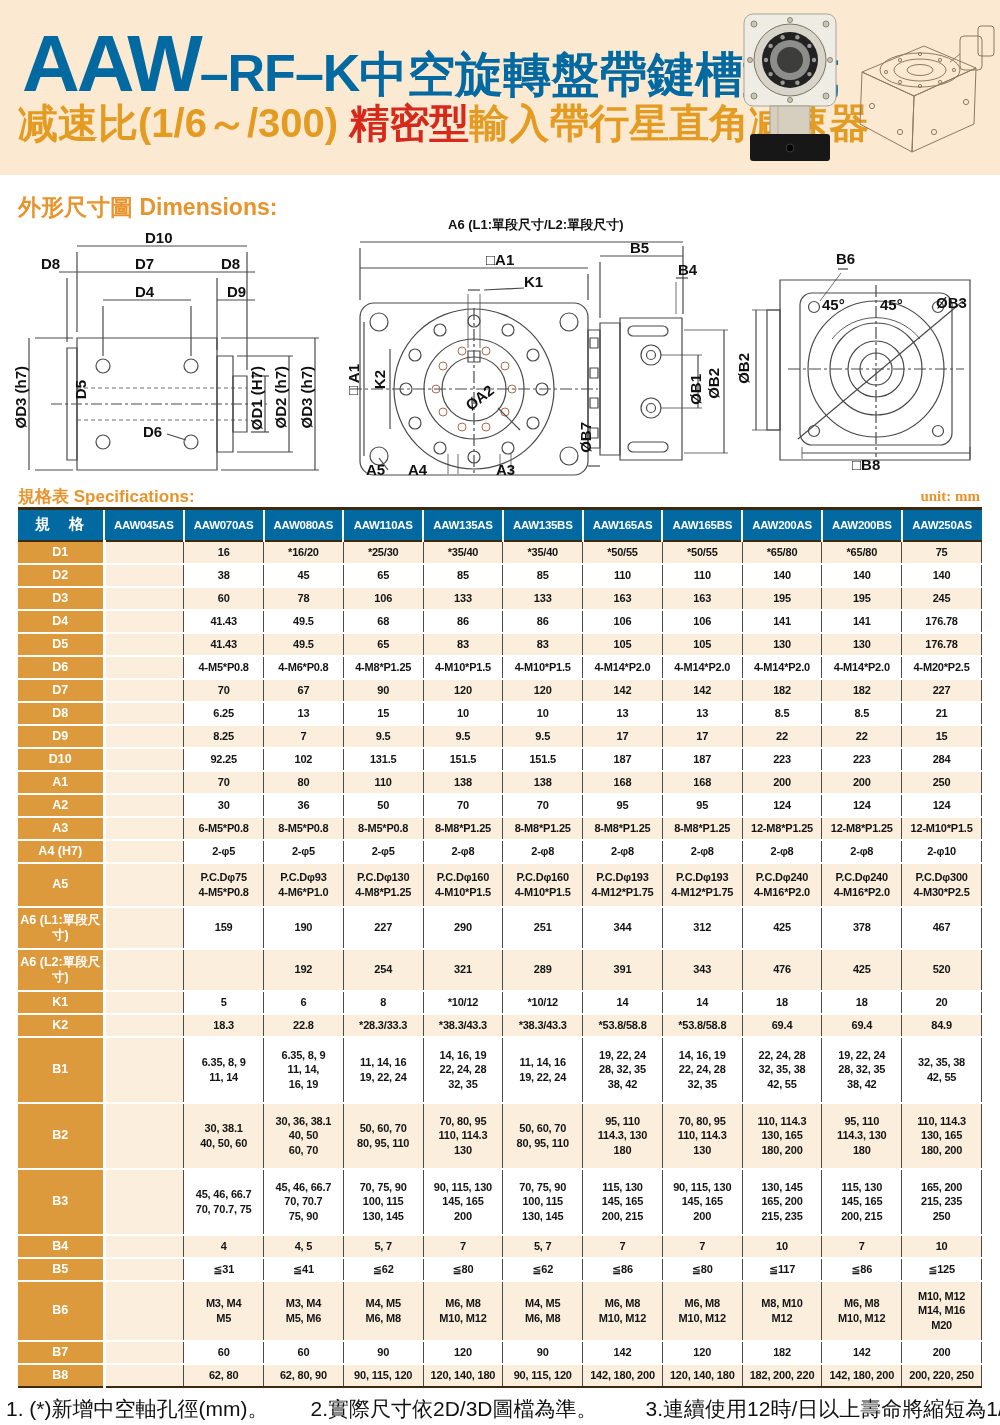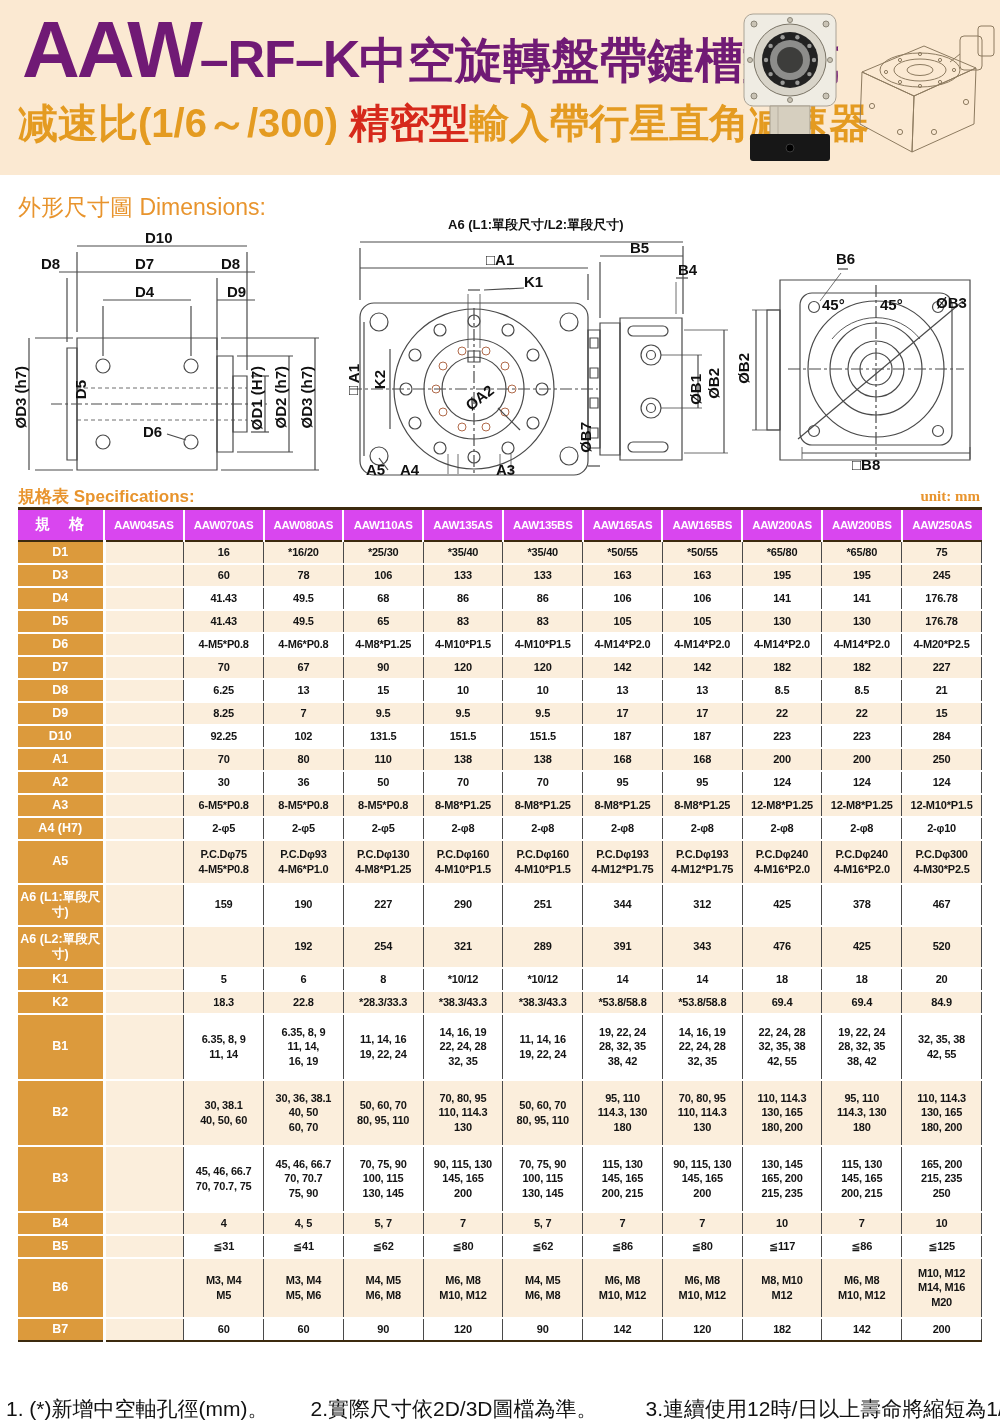--- a/index.html
+++ b/index.html
@@ -1,45 +1,45 @@
 <!DOCTYPE html>
 <html><head>
 <meta charset="utf-8">
 <style>
   html,body{margin:0;padding:0;background:#fff;}
   .page{position:relative;width:1000px;height:1425px;overflow:hidden;background:#fff;
         font-family:"Liberation Sans","DejaVu Sans",sans-serif;}
   
   .band{position:absolute;left:0;top:0;width:1000px;height:175px;background:#fbe9d2;}
-  .title1{position:absolute;left:22px;top:4px;display:flex;align-items:baseline;color:#701a75;white-space:nowrap;}
+  .title1{position:absolute;left:22px;top:18px;display:flex;align-items:baseline;color:#0369a1;white-space:nowrap;}
   .t-aaw{font-size:80px;font-weight:bold;letter-spacing:-3px;}
   .t-rfk{font-size:52px;font-weight:bold;letter-spacing:-1px;}
   .t-cjk{font-size:48px;font-weight:bold;}
   .title2{position:absolute;left:18px;top:96px;font-size:40px;font-weight:bold;color:#e49b21;white-space:nowrap;}
   .title2 .red{color:#d6291b;}
   .photo{position:absolute;left:740px;top:10px;width:100px;height:155px;}
   .wire{position:absolute;left:842px;top:14px;width:154px;height:150px;}
   
-  .dim-head{position:absolute;left:18px;top:192px;font-size:23px;font-weight:normal;color:#e8942d;}
+  .dim-head{position:absolute;left:18px;top:192px;font-size:23px;font-weight:bold;color:#e8942d;}
   .spec-head{position:absolute;left:18px;top:485px;font-size:17px;font-weight:bold;color:#e8942d;}
   .unit{position:absolute;right:20px;top:488px;font-size:15px;font-weight:bold;color:#e8942d;font-family:Liberation Serif, serif;}
   
   .draw{position:absolute;}
   .draw svg{position:absolute;left:0;top:0;}
   .dl{position:absolute;font-size:15px;font-weight:bold;color:#101010;white-space:nowrap;line-height:1;}
   .dl.sm{font-size:13px;}
   .v{writing-mode:vertical-rl;transform:rotate(180deg);}
   .diag{transform:rotate(-38deg);}
   line,rect,circle,path,ellipse{vector-effect:non-scaling-stroke;}
   
   .spec-table{position:absolute;left:18px;top:507px;width:964px;border-collapse:collapse;table-layout:fixed;
               border-top:3px solid #3c2a0e;border-bottom:2px solid #3c2a0e;}
   .spec-table thead tr{height:32px;border-bottom:2px solid #3c2a0e;}
   .spec-table th,.spec-table td{padding:1px 0;text-align:center;vertical-align:middle;}
-  .spec-table thead th{background:#d946ef;color:#fff;font-size:11.5px;font-weight:bold;letter-spacing:-0.3px;border-left:2px solid #fff;}
+  .spec-table thead th{background:#0369a1;color:#fff;font-size:11.5px;font-weight:bold;letter-spacing:-0.3px;border-left:2px solid #fff;}
   .spec-table thead th:first-child{border-left:none;font-size:15px;letter-spacing:2px;}
   .spec-table tbody tr{border-top:2px solid #fff;}
   .rl{background:#dc9a3c;color:#fff;font-size:12.5px;font-weight:bold;line-height:1.15;border-right:3px solid #fff;padding:1px 2px;}
   td.val{font-size:11px;font-weight:bold;color:#141414;white-space:pre-line;line-height:1.32;
          letter-spacing:-0.2px;border-left:1px solid #4a4a4a;background:#fff;}
   td.val:last-child{border-right:1px solid #4a4a4a;}
   tr.row-c td.val{background:#fbeedc;}
   td.c045{background:#fbeedc !important;border-left:none;}
   
   .notes{position:absolute;left:6px;top:1395px;font-size:21px;color:#111;white-space:nowrap;}
@@ -257,21 +257,21 @@
     <span class="dl" style="left:176px;top:56px;">K1</span>
     <span class="dl" style="left:282px;top:22px;">B5</span>
     <span class="dl" style="left:330px;top:44px;">B4</span>
     <span class="dl v" style="left:-2px;top:146px;">□A1</span>
     <span class="dl v" style="left:24px;top:152px;">K2</span>
     <span class="dl diag" style="left:116px;top:172px;">ØA2</span>
     <span class="dl v" style="left:340px;top:156px;">ØB1</span>
     <span class="dl v" style="left:358px;top:150px;">ØB2</span>
     <span class="dl v" style="left:230px;top:204px;">ØB7</span>
     <span class="dl" style="left:18px;top:244px;">A5</span>
-    <span class="dl" style="left:52px;top:244px;">A4</span>
+    <span class="dl" style="left:60px;top:244px;">A4</span>
     <span class="dl" style="left:148px;top:244px;">A3</span>
   </div>
 
   <div class="draw" style="left:740px;top:235px;width:260px;height:245px;">
     <svg width="260" height="245" viewBox="0 0 260 245" fill="none" stroke="#4a4a4a" stroke-width="1.2">
       <line x1="16" y1="75" x2="16" y2="195"></line>
       <line x1="12" y1="75" x2="40" y2="75" stroke-width="0.8"></line>
         <line x1="12" y1="195" x2="40" y2="195" stroke-width="0.8"></line>
       <rect x="27" y="75" width="13" height="120"></rect>
       <rect x="40" y="45" width="190" height="180"></rect>
@@ -344,20 +344,34 @@
           <td class="val">*16/20</td>
           <td class="val">*25/30</td>
           <td class="val">*35/40</td>
           <td class="val">*35/40</td>
           <td class="val">*50/55</td>
           <td class="val">*50/55</td>
           <td class="val">*65/80</td>
           <td class="val">*65/80</td>
           <td class="val">75</td>
         </tr>
+        <tr class="row-w" style="height: 23px;">
+          <th class="rl">D2</th>
+          <td class="val c045"></td>
+          <td class="val">38</td>
+          <td class="val">45</td>
+          <td class="val">65</td>
+          <td class="val">85</td>
+          <td class="val">85</td>
+          <td class="val">110</td>
+          <td class="val">110</td>
+          <td class="val">140</td>
+          <td class="val">140</td>
+          <td class="val">140</td>
+        </tr>
         <tr class="row-c" style="height: 23px;">
           <th class="rl">D3</th>
           <td class="val c045"></td>
           <td class="val">60</td>
           <td class="val">78</td>
           <td class="val">106</td>
           <td class="val">133</td>
           <td class="val">133</td>
           <td class="val">163</td>
           <td class="val">163</td>
@@ -753,20 +767,34 @@
           <td class="val">60</td>
           <td class="val">90</td>
           <td class="val">120</td>
           <td class="val">90</td>
           <td class="val">142</td>
           <td class="val">120</td>
           <td class="val">182</td>
           <td class="val">142</td>
           <td class="val">200</td>
         </tr>
+        <tr class="row-c" style="height: 23px;">
+          <th class="rl">B8</th>
+          <td class="val c045"></td>
+          <td class="val">62, 80</td>
+          <td class="val">62, 80, 90</td>
+          <td class="val">90, 115, 120</td>
+          <td class="val">120, 140, 180</td>
+          <td class="val">90, 115, 120</td>
+          <td class="val">142, 180, 200</td>
+          <td class="val">120, 140, 180</td>
+          <td class="val">182, 200, 220</td>
+          <td class="val">142, 180, 200</td>
+          <td class="val">200, 220, 250</td>
+        </tr>
       </tbody>
   </table>
 
   <div class="notes">
     <span>1. (*)新增中空軸孔徑(mm)。</span><span class="n2">2.實際尺寸依2D/3D圖檔為準。</span><span class="n3">3.連續使用12時/日以上壽命將縮短為1/2。</span>
   </div>
 
 </div>
 
 </body></html>

